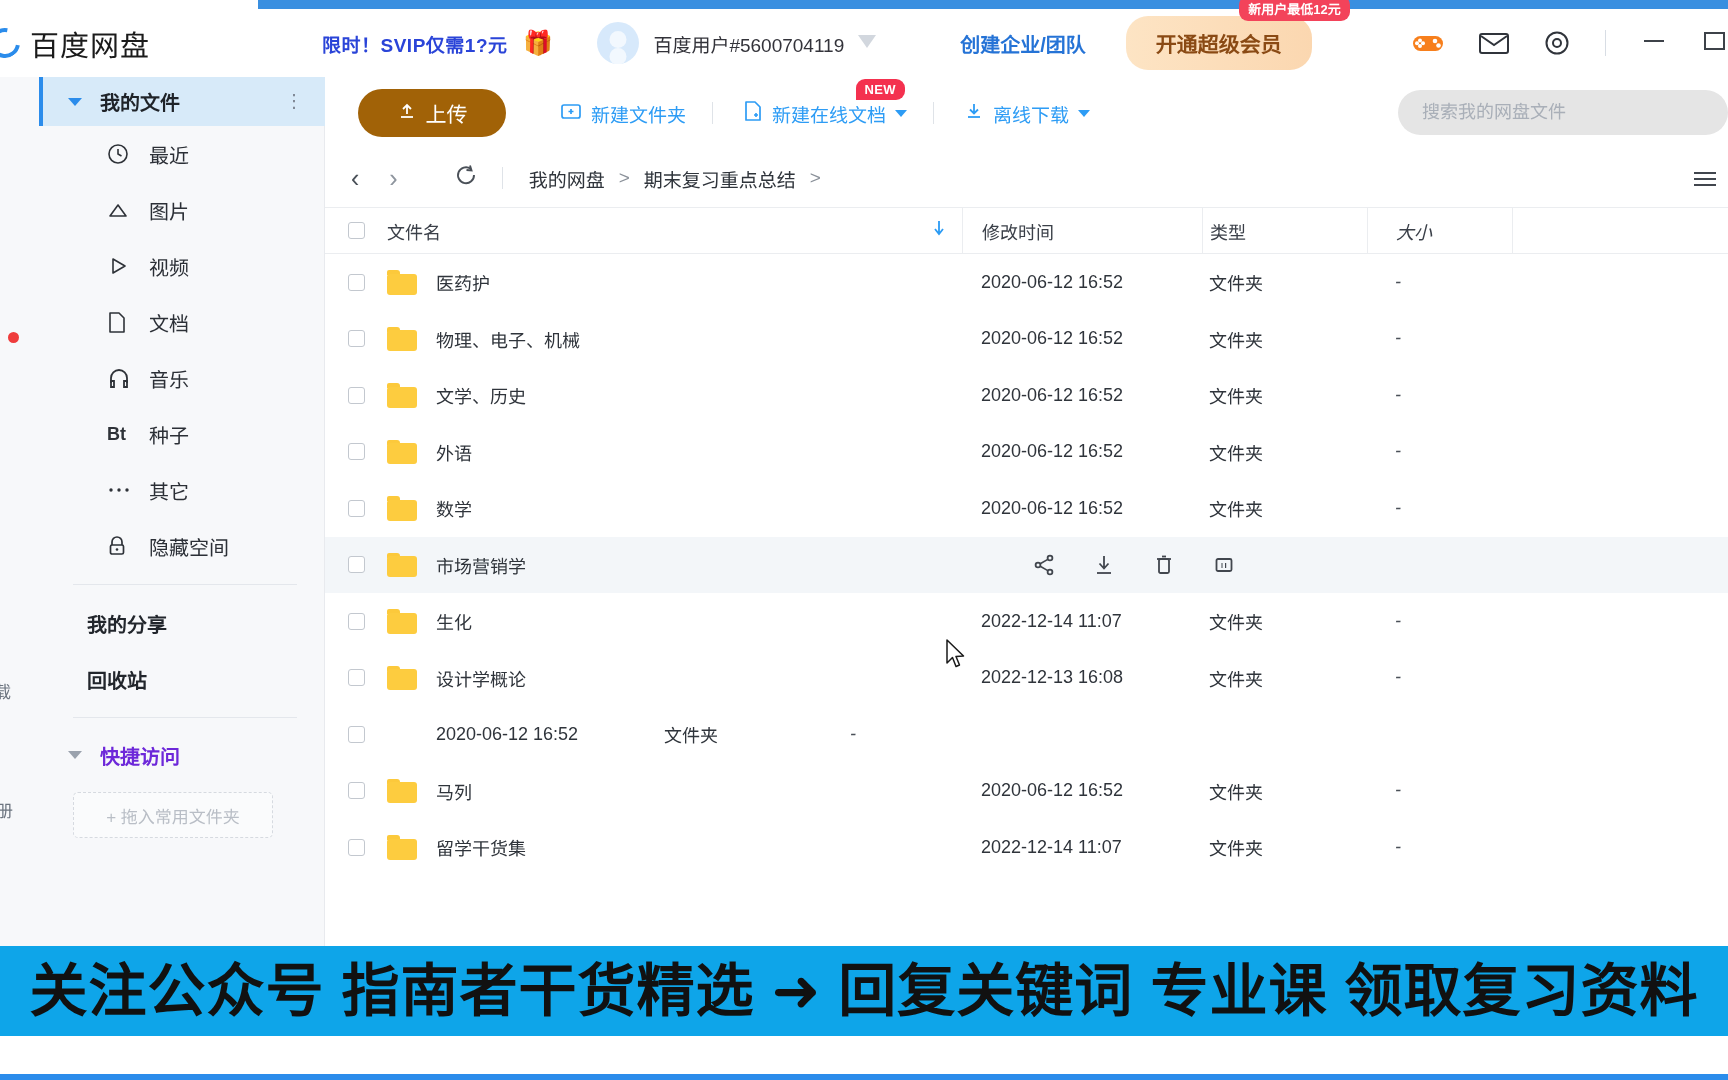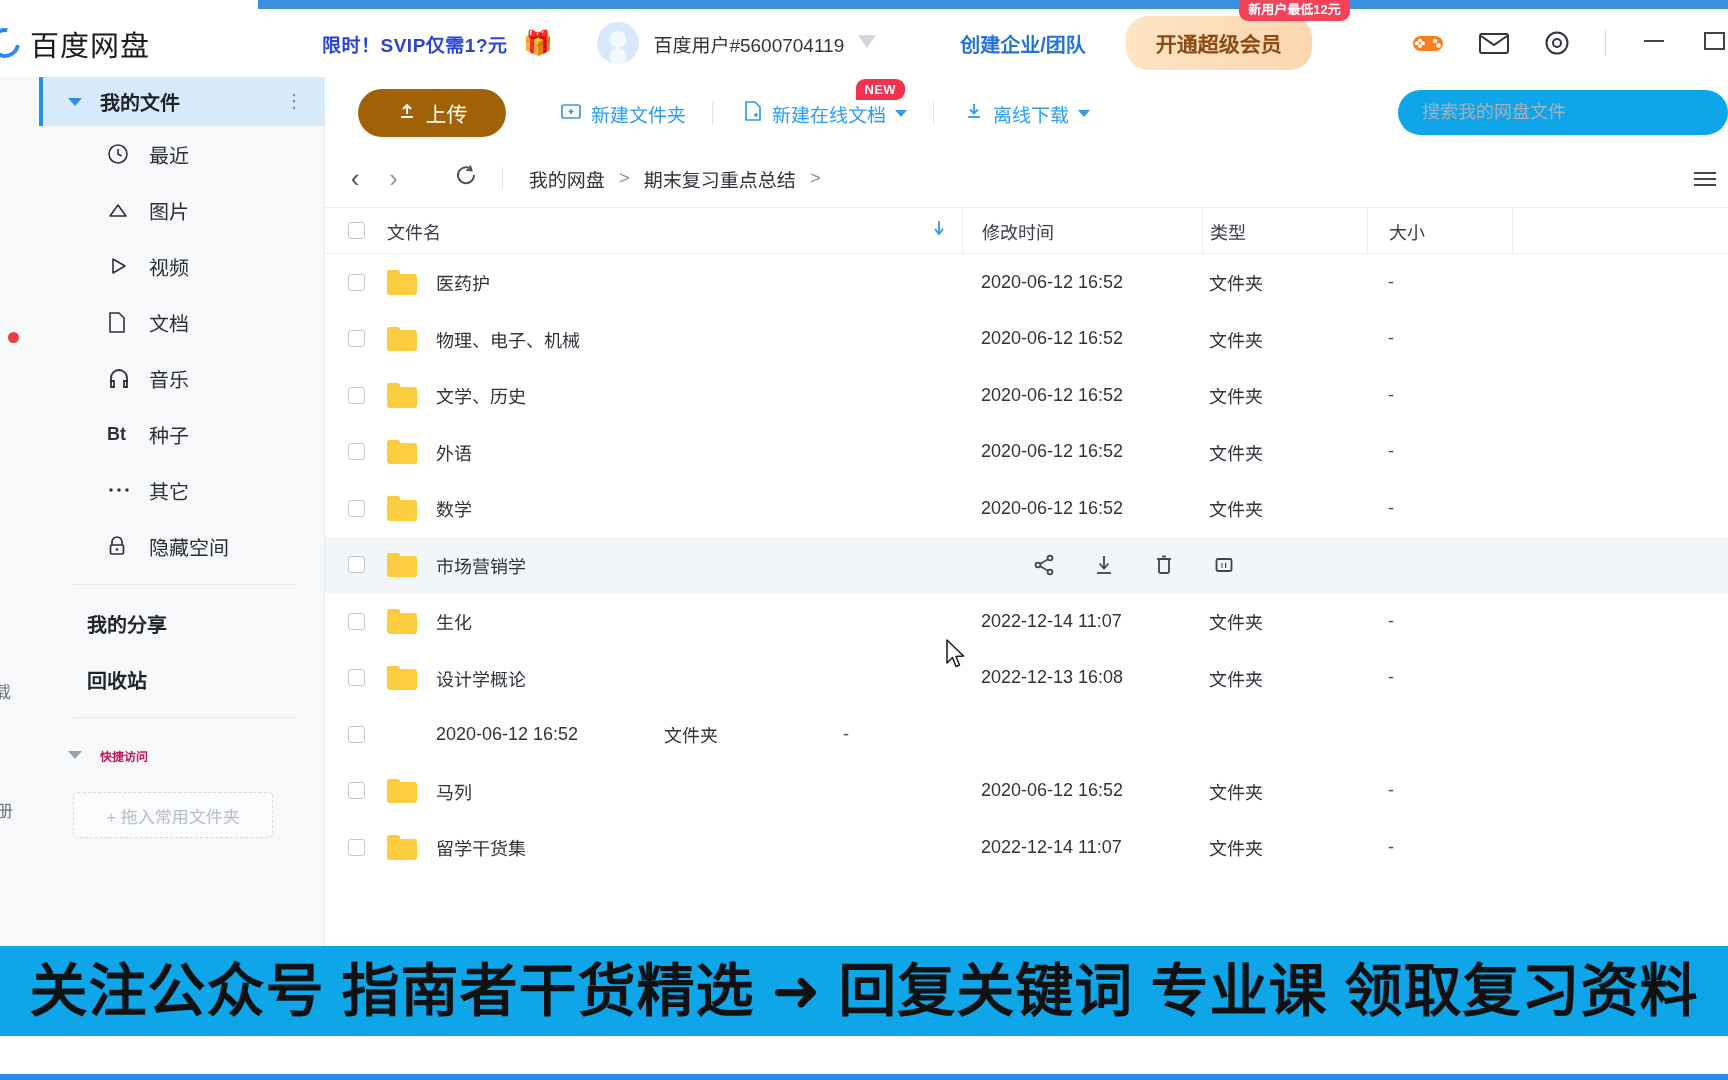--- a/index.html
+++ b/index.html
@@ -84,21 +84,21 @@
   }
   .sb-ico { width: 30px; font-size: 19px; color: #2e3238; display: flex; align-items: center; }
   .sb-label { font-size: 20px; color: #2b2f36; margin-left: 12px; }
   .sb-bt { font-size: 18px; font-weight: bold; color: #2e3238; }
 
   .sb-divider { height: 1px; background: #e4e7ec; margin: 10px 28px 10px 34px; }
   .sb-plain { display: flex; align-items: center; height: 56px; padding-left: 48px; cursor: pointer; }
   .sb-plain .sb-label { margin-left: 0; font-weight: bold; color: #22262c; }
 
   .sb-section { display: flex; align-items: center; height: 54px; padding-left: 29px; cursor: pointer; }
-  .sb-section .sb-label { margin-left: 0; font-weight: bold; color: #be185d; font-size: 12px; }
+  .sb-section .sb-label { margin-left: 0; font-weight: bold; color: #6d28d9; font-size: 20px; }
 
   .sb-drop {
     margin: 10px 0 0 34px; width: 200px; height: 46px;
     border: 1px dashed #d6dae0; border-radius: 5px;
     display: flex; align-items: center; justify-content: center;
     color: #b9bec6; font-size: 17px; cursor: pointer; background: #fafbfc;
   }
 
   
   .edge-red { position: absolute; left: 8px; top: 332px; width: 11px; height: 11px; border-radius: 50%; background: #ef3c3c; }
@@ -121,21 +121,21 @@
   .tb-sep { width: 1px; height: 22px; background: #dfe3e8; margin: 0 0 0 26px; }
   .new-badge {
     position: absolute; right: 2px; top: -21px; background: #f4314f; color: #fff;
     font-size: 13px; font-weight: bold; padding: 3px 9px; border-radius: 9px 9px 9px 0;
     letter-spacing: .4px;
   }
   .tri-down { width: 0; height: 0; border-left: 6px solid transparent; border-right: 6px solid transparent; border-top: 7px solid #2d9cf5; }
 
   .search-box {
     position: absolute; right: 0px; top: 13px; width: 330px; height: 45px;
-    background: #0ea5e9; border-radius: 23px; display: flex; align-items: center;
+    background: #e5e5e5; border-radius: 23px; display: flex; align-items: center;
     padding-left: 24px; cursor: text;
   }
   .search-box input {
     border: 0; background: transparent; outline: none; width: 100%;
     font-size: 18px; color: #32363c; font-family: inherit;
   }
   .search-box input::placeholder { color: #a9afb8; }
 
   
   .crumbbar { height: 58px; display: flex; align-items: center; position: relative; }
@@ -158,21 +158,21 @@
   }
   .cb {
     width: 17px; height: 17px; border: 1px solid #c3c8cf; border-radius: 3px; background: #fff;
     cursor: pointer; flex: none;
   }
   .c-check { width: 62px; display: flex; justify-content: center; align-items: center; }
   .c-name  { width: 545px; display: flex; align-items: center; }
   .c-sort  { width: 30px; color: #2b9bf4; font-size: 17px; }
   .c-time  { width: 240px; padding-left: 19px; }
   .c-type  { width: 165px; padding-left: 7px; }
-  .c-size  { width: 145px; padding-left: 21px; }
+  .c-size  { width: 145px; padding-left: 28px; font-style: italic; }
   .c-rest  { flex: 1; }
   .thead .c-time, .thead .c-type, .thead .c-size { border-left: 1px solid #ebedf0; height: 47px; display: flex; align-items: center; }
   .thead .c-rest { border-left: 1px solid #ebedf0; height: 47px; }
 
   .row {
     height: 56.5px; display: flex; align-items: center; font-size: 18px; color: #2f343b;
     cursor: default; position: relative;
   }
   .row.hover { background: #f3f6f9; }
   .row .c-name { gap: 0; }

